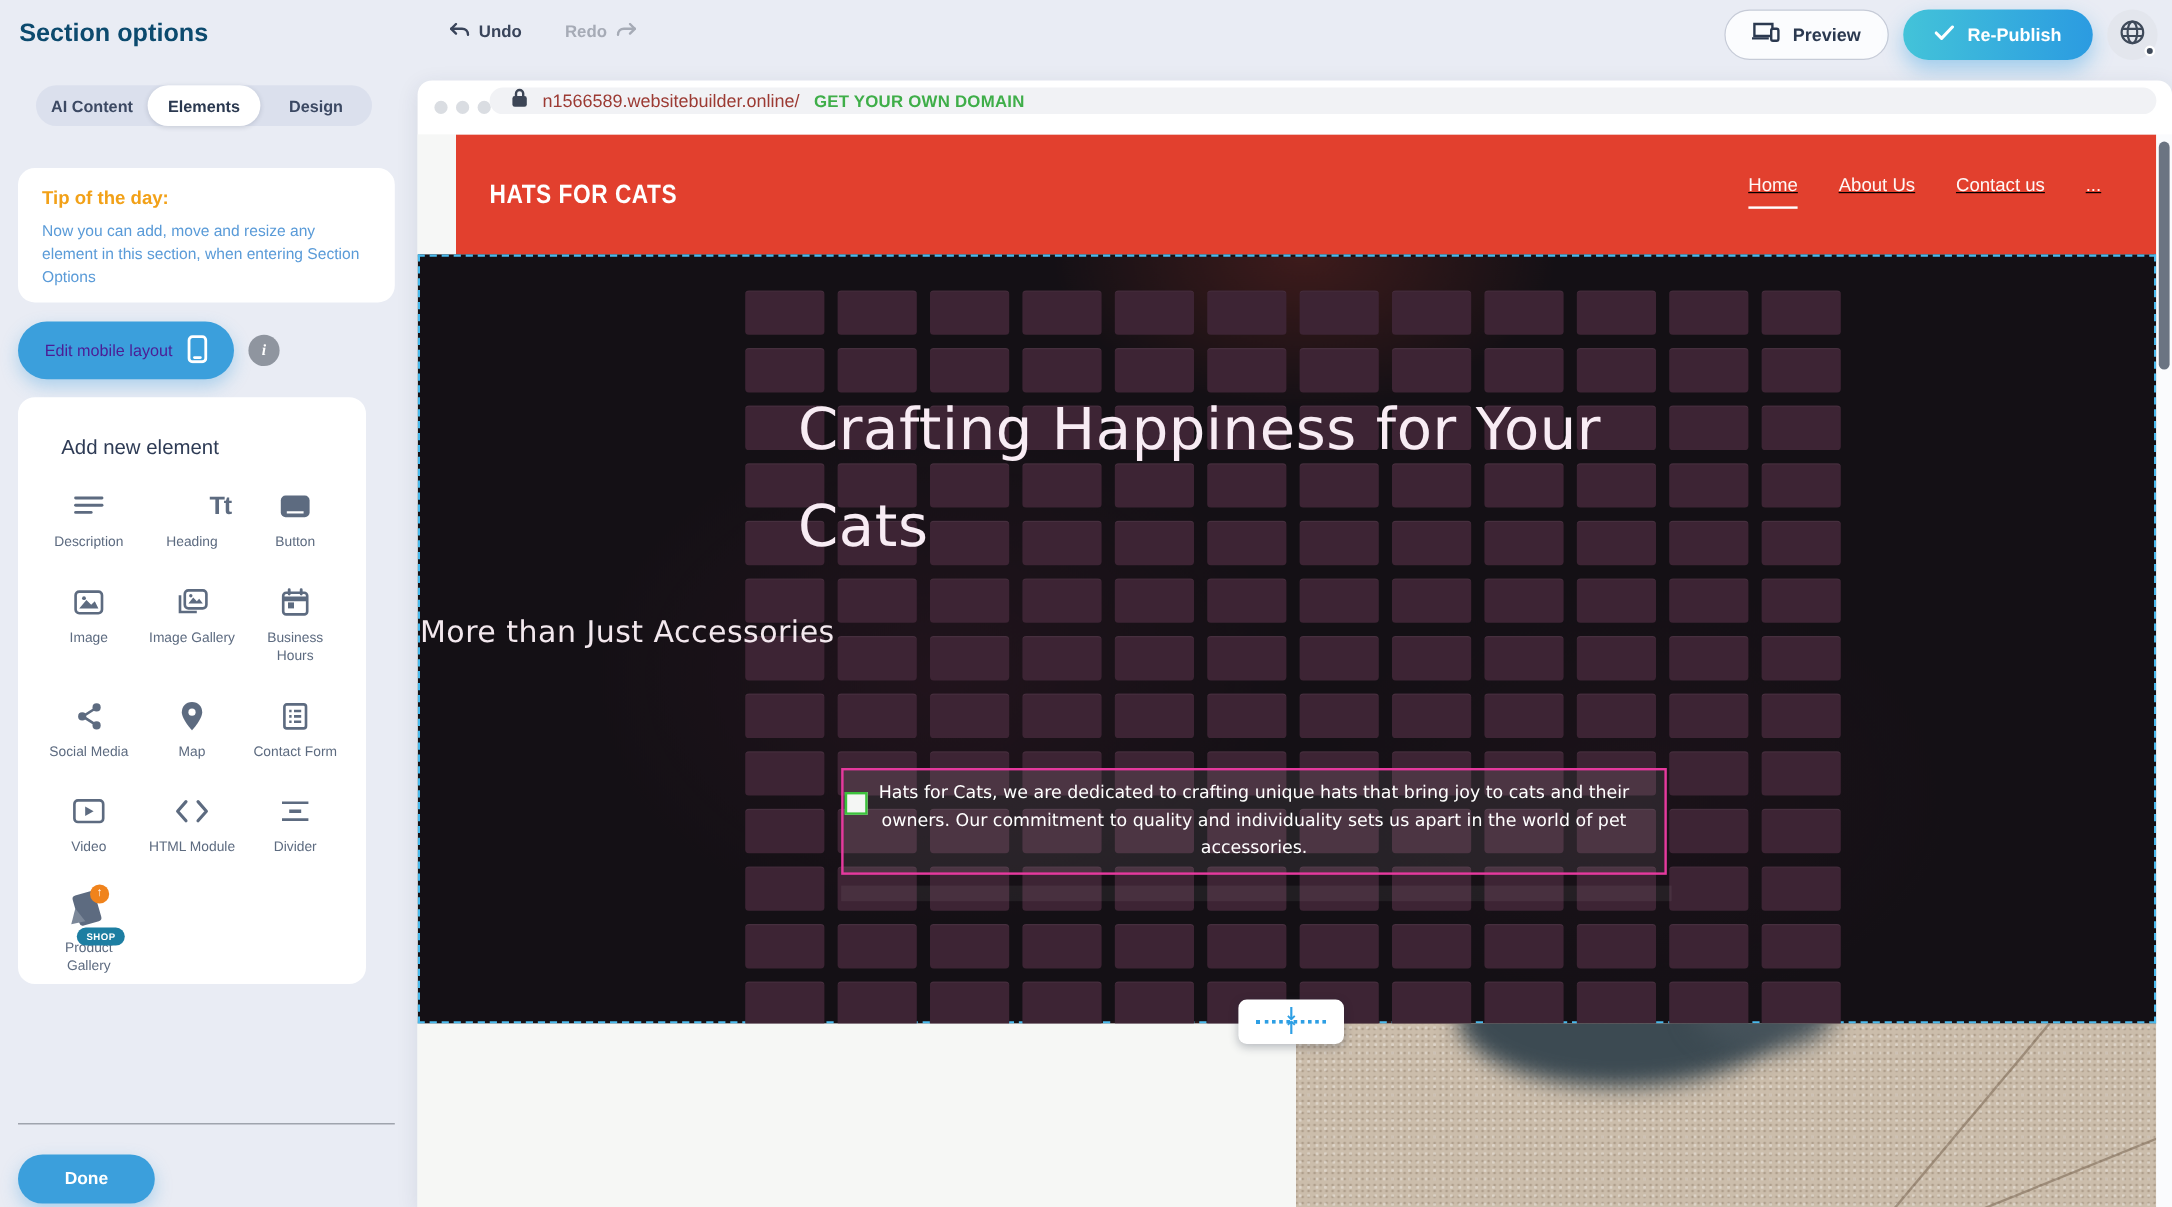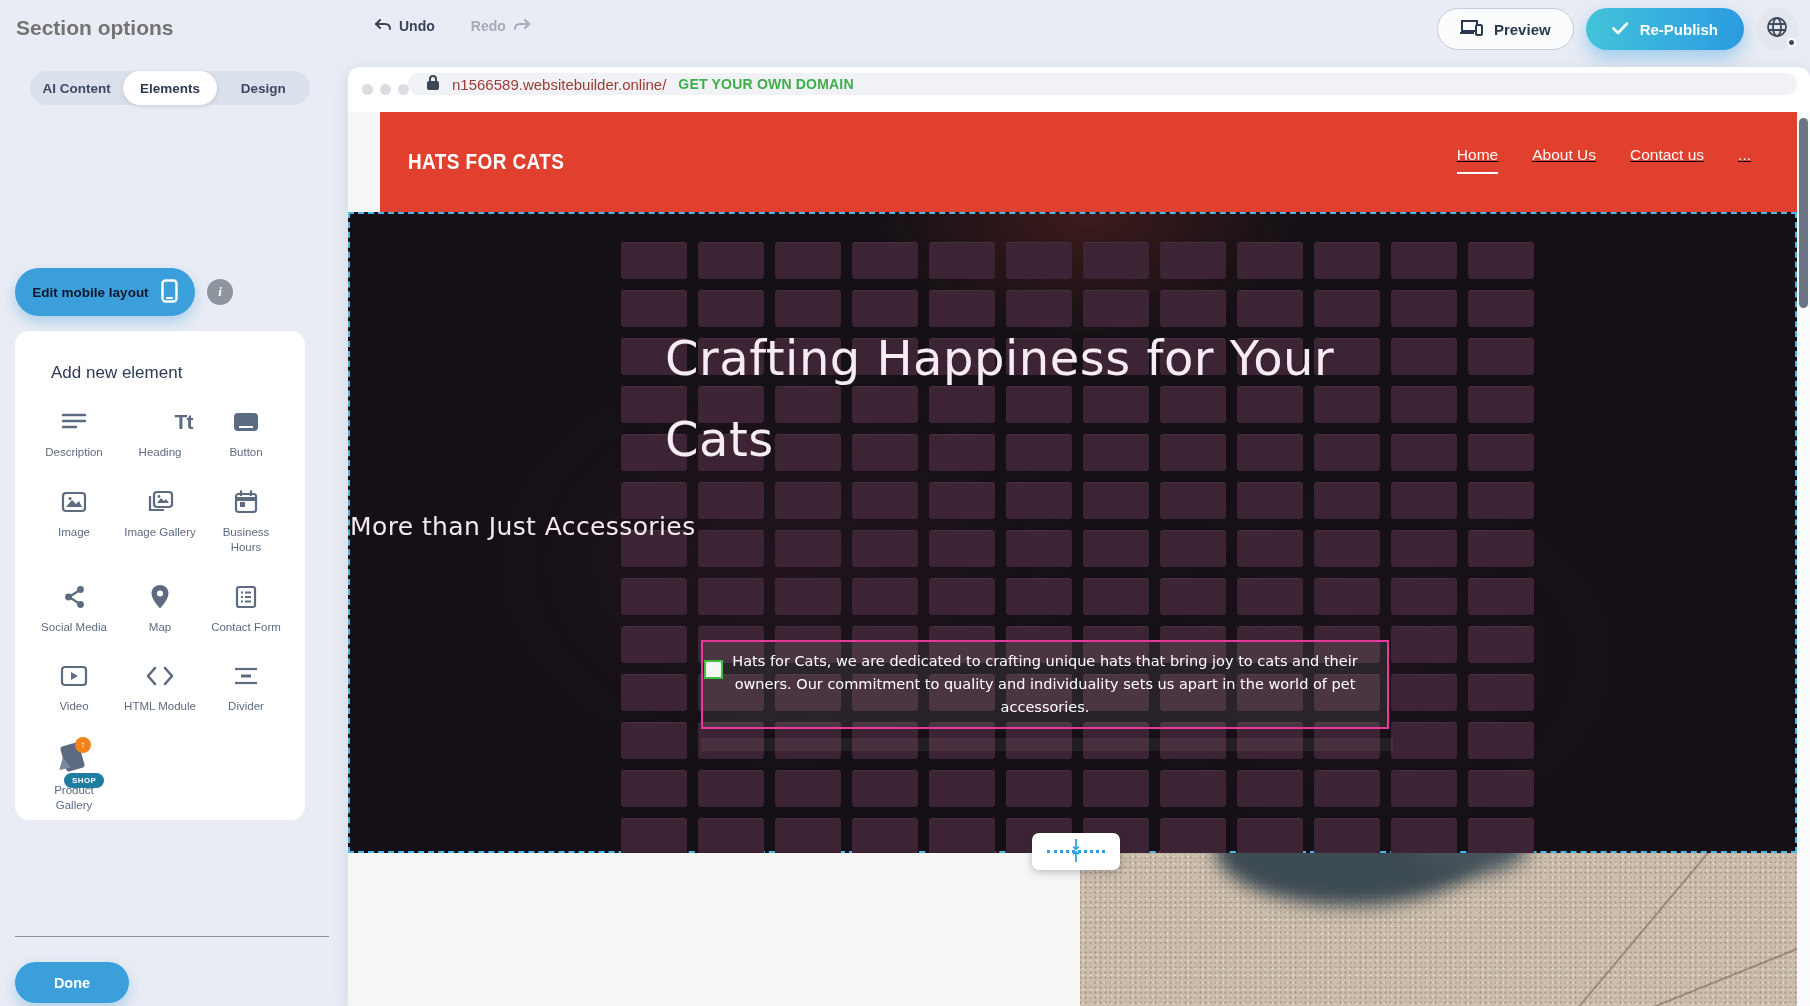--- a/index.html
+++ b/index.html
@@ -1,21 +1,21 @@
 <!DOCTYPE html>
 <html><head>
 <meta charset="utf-8">
 <style>
   * { margin:0; padding:0; box-sizing:border-box; }
   html,body { width:1810px; height:1006px; }
   body { font-family:"Liberation Sans", sans-serif; background:#e9ecf4; overflow:hidden; }
   .app { position:relative; width:1810px; height:1006px; background:#e9ecf4; }
 
   
-  .panel-title { position:absolute; left:16px; top:16px; font-size:21px; font-weight:bold; color:#737373; }
+  .panel-title { position:absolute; left:16px; top:16px; font-size:21px; font-weight:bold; color:#0c4a6e; }
   .undo-redo { position:absolute; left:374px; top:18px; display:flex; gap:36px; align-items:center; }
   .ur-btn { display:flex; align-items:center; gap:7px; font-size:14px; font-weight:bold; color:#39445a; cursor:pointer; }
   .ur-btn.disabled { color:#a6abb6; }
   .ur-btn svg { display:block; }
   .top-right { position:absolute; right:12px; top:8px; display:flex; gap:12px; align-items:center; }
   .btn-preview { display:flex; align-items:center; gap:10px; height:42px; padding:0 22px; border-radius:21px;
     border:1.5px solid #c6cbd7; background:#fbfcfe; font-size:15px; font-weight:bold; color:#2b3950; cursor:pointer; }
   .btn-republish { display:flex; align-items:center; gap:11px; height:42px; padding:0 26px; border-radius:21px;
     background:linear-gradient(90deg,#43c3d9,#2b9be1); color:#fff; font-size:15px; font-weight:bold;
     box-shadow:0 8px 18px rgba(43,155,225,.4); cursor:pointer; }
@@ -26,21 +26,21 @@
   .tabs { position:absolute; left:30px; top:71px; width:280px; height:34px; background:#dbe0ed; border-radius:17px;
     display:flex; align-items:stretch; }
   .tab { flex:1; display:flex; align-items:center; justify-content:center; font-size:13.5px; font-weight:bold; color:#3c4963; border-radius:17px; cursor:pointer; }
   .tab.active { background:#fff; box-shadow:0 1px 4px rgba(40,50,80,.18); color:#2b3950; }
 
   .tip-card { position:absolute; left:15px; top:140px; width:314px; height:112px; background:#fff; border-radius:14px; padding:17px 20px; }
   .tip-head { color:#f2a118; font-size:15.5px; font-weight:bold; margin-bottom:9px; }
   .tip-body { color:#5a9bd8; font-size:13px; line-height:1.45; }
 
   .edit-mobile { position:absolute; left:15px; top:268px; width:180px; height:48px; border-radius:24px; background:#3b9fdc;
-    display:flex; align-items:center; justify-content:center; gap:12px; color:#0f172a; font-size:13.5px; font-weight:bold; cursor:pointer;
+    display:flex; align-items:center; justify-content:center; gap:12px; color:#4c1d95; font-size:13.5px; font-weight:normal; cursor:pointer;
     box-shadow:0 6px 14px rgba(59,159,220,.35); }
   .info-circle { position:absolute; left:207px; top:279px; width:26px; height:26px; border-radius:50%; background:#8f959f;
     color:#fff; font-size:13px; font-weight:bold; display:flex; align-items:center; justify-content:center; cursor:pointer; font-family:"Liberation Serif",serif; font-style:italic; }
 
   .add-card { position:absolute; left:15px; top:331px; width:290px; height:489px; background:#fff; border-radius:14px; padding:32px 22px; }
   .add-title { font-size:17px; color:#2e3b55; font-weight:500; margin-bottom:24px; padding-left:14px; }
   .el-grid { display:grid; grid-template-columns:repeat(3,86px); justify-content:center; row-gap:26px; }
   .el-item { display:flex; flex-direction:column; align-items:center; gap:8px; cursor:pointer; }
   .el-icon { height:30px; display:flex; align-items:center; justify-content:center; color:#5d6b80; }
   .el-label { font-size:11.5px; color:#5d6b80; text-align:center; line-height:1.35; max-width:72px; }
@@ -168,20 +168,24 @@
       <span class="dot"></span>
     </div>
   </div>
 
   <div class="tabs">
     <div class="tab">AI Content</div>
     <div class="tab active">Elements</div>
     <div class="tab">Design</div>
   </div>
 
+  <div class="tip-card">
+    <div class="tip-head">Tip of the day:</div>
+    <div class="tip-body">Now you can add, move and resize any element in this section, when entering Section Options</div>
+  </div>
 
   <div class="edit-mobile">
     <span>Edit mobile layout</span>
     <span><svg width="17" height="24" viewBox="0 0 17 24">
           <rect x="1.5" y="1.5" width="14" height="21" rx="3" fill="none" stroke="#fff" stroke-width="2.4"></rect>
           <path d="M6 19 H11" stroke="#fff" stroke-width="2.2" stroke-linecap="round"></path>
         </svg></span>
   </div>
   <div class="info-circle">i</div>
 

